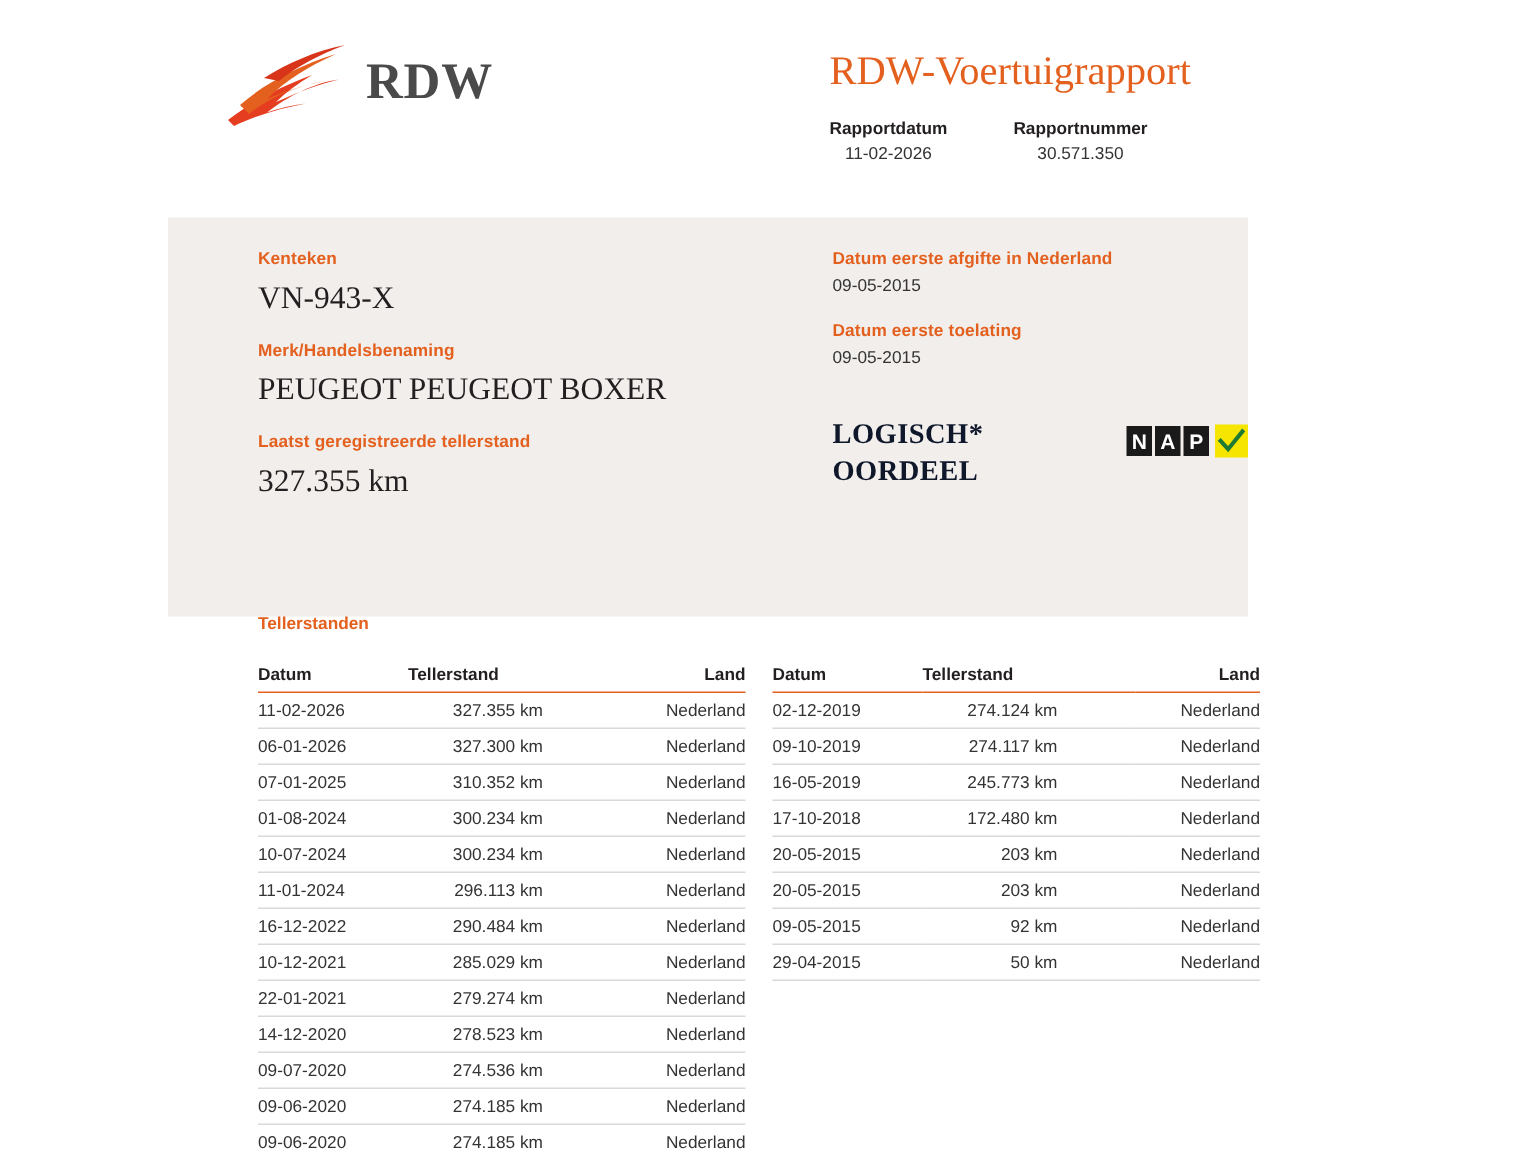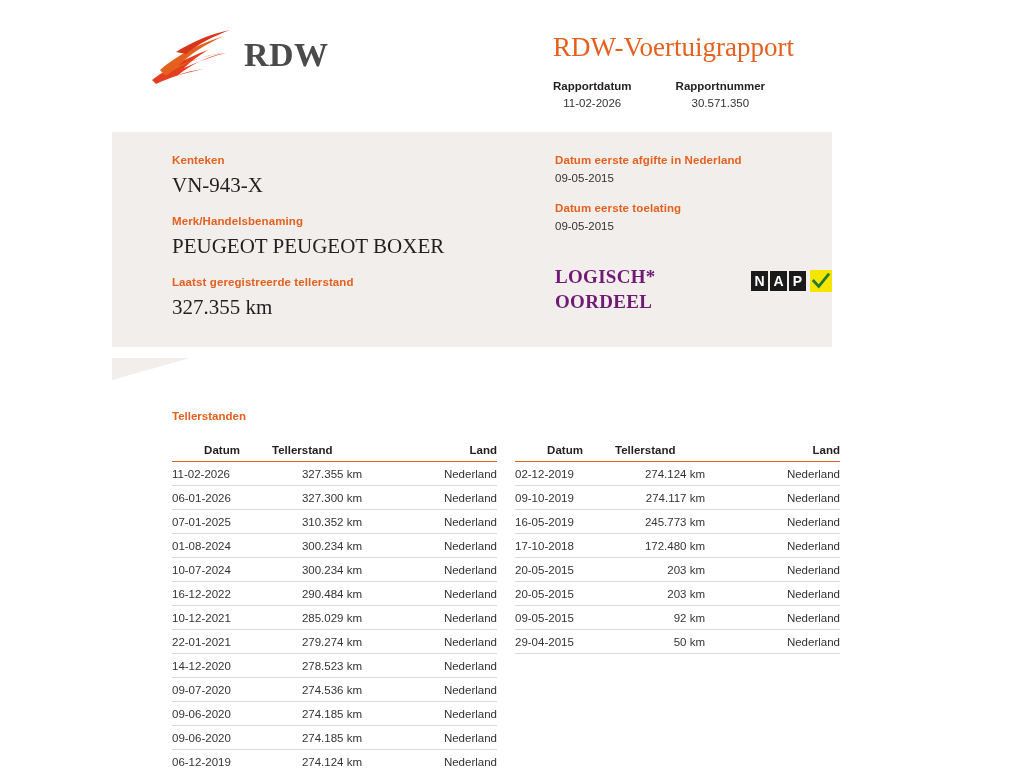--- a/index.html
+++ b/index.html
@@ -32,22 +32,22 @@
     font-family: "Liberation Serif", serif;
     font-size: 27px; color: #e4601e; letter-spacing: 0px;
   }
   .meta { position: absolute; left: 553px; top: 80px; display: flex; }
   .meta-col { margin-right: 44px; text-align: center; }
   .meta-label { font-size: 11.5px; font-weight: bold; color: #231f20; margin-bottom: 5px; }
   .meta-value { font-size: 11.5px; color: #333; }
 
   
   .panel {
-    position: absolute; left: 112px; top: 132px;
-    width: 720px; height: 215px;
+    position: absolute; left: 112px; top: 145px;
+    width: 720px; height: 266px;
     background: #f1eeec;
     padding-left: 15px;
   }
   .panel-notch {
     position: absolute; left: 112px; top: 358px;
     width: 0; height: 0;
     border-left: 78px solid #f1eeec;
     border-bottom: 22px solid transparent;
   }
   .panel-left { position: absolute; left: 60px; top: 22px; width: 330px; }
@@ -60,21 +60,21 @@
   .field-value-lg {
     font-family: "Liberation Serif", serif;
     font-size: 21px; color: #231f20; line-height: 27px;
     margin-bottom: 16px;
   }
   .field-value-sm { font-size: 11.5px; color: #333; margin-bottom: 18px; }
 
   .verdict-row { position: absolute; left: 443px; top: 132px; display: flex; align-items: flex-start; }
   .verdict-text {
     font-family: "Liberation Serif", serif;
-    font-size: 19px; font-weight: bold; color: #701a75;
+    font-size: 19px; font-weight: bold; color: #0f172a;
     line-height: 25px; letter-spacing: 0.3px;
   }
   .nap-badge {
     margin-left: 45px; margin-top: 4px;
     display: flex; align-items: center; height: 26px;
   }
   .nap-letters { display: flex; }
   .nap-letter {
     background: #1a1a1a; color: #fff; font-weight: bold;
     font-size: 14px; width: 17px; height: 20px;
@@ -94,21 +94,21 @@
     font-size: 11.5px; font-weight: bold; color: #e4601e;
     margin-bottom: 22px;
   }
   .cols { display: flex; }
   .col { width: 325px; }
   .col + .col { margin-left: 18px; }
 
   table.rd { width: 100%; border-collapse: collapse; }
   table.rd th {
     font-size: 11.5px; font-weight: bold; color: #231f20;
-    text-align: center; padding: 0 0 5px 0;
+    text-align: left; padding: 0 0 5px 0;
     border-bottom: 1px solid #e4601e;
   }
   table.rd th.land, table.rd td.land { text-align: right; }
   table.rd td {
     font-size: 11.5px; color: #333;
     padding: 6px 0 5px 0;
     border-bottom: 1px solid #dcd8d5;
   }
   table.rd td.tell { text-align: right; padding-right: 52px; }
   table.rd th.tell { text-align: left; }
@@ -216,20 +216,25 @@
                 <td class="col-date">01-08-2024</td>
                 <td class="tell col-tell">300.234 km</td>
                 <td class="land">Nederland</td>
               </tr>
               <tr>
                 <td class="col-date">10-07-2024</td>
                 <td class="tell col-tell">300.234 km</td>
                 <td class="land">Nederland</td>
               </tr>
               <tr>
+                <td class="col-date">11-01-2024</td>
+                <td class="tell col-tell">296.113 km</td>
+                <td class="land">Nederland</td>
+              </tr>
+              <tr>
                 <td class="col-date">16-12-2022</td>
                 <td class="tell col-tell">290.484 km</td>
                 <td class="land">Nederland</td>
               </tr>
               <tr>
                 <td class="col-date">10-12-2021</td>
                 <td class="tell col-tell">285.029 km</td>
                 <td class="land">Nederland</td>
               </tr>
               <tr>

